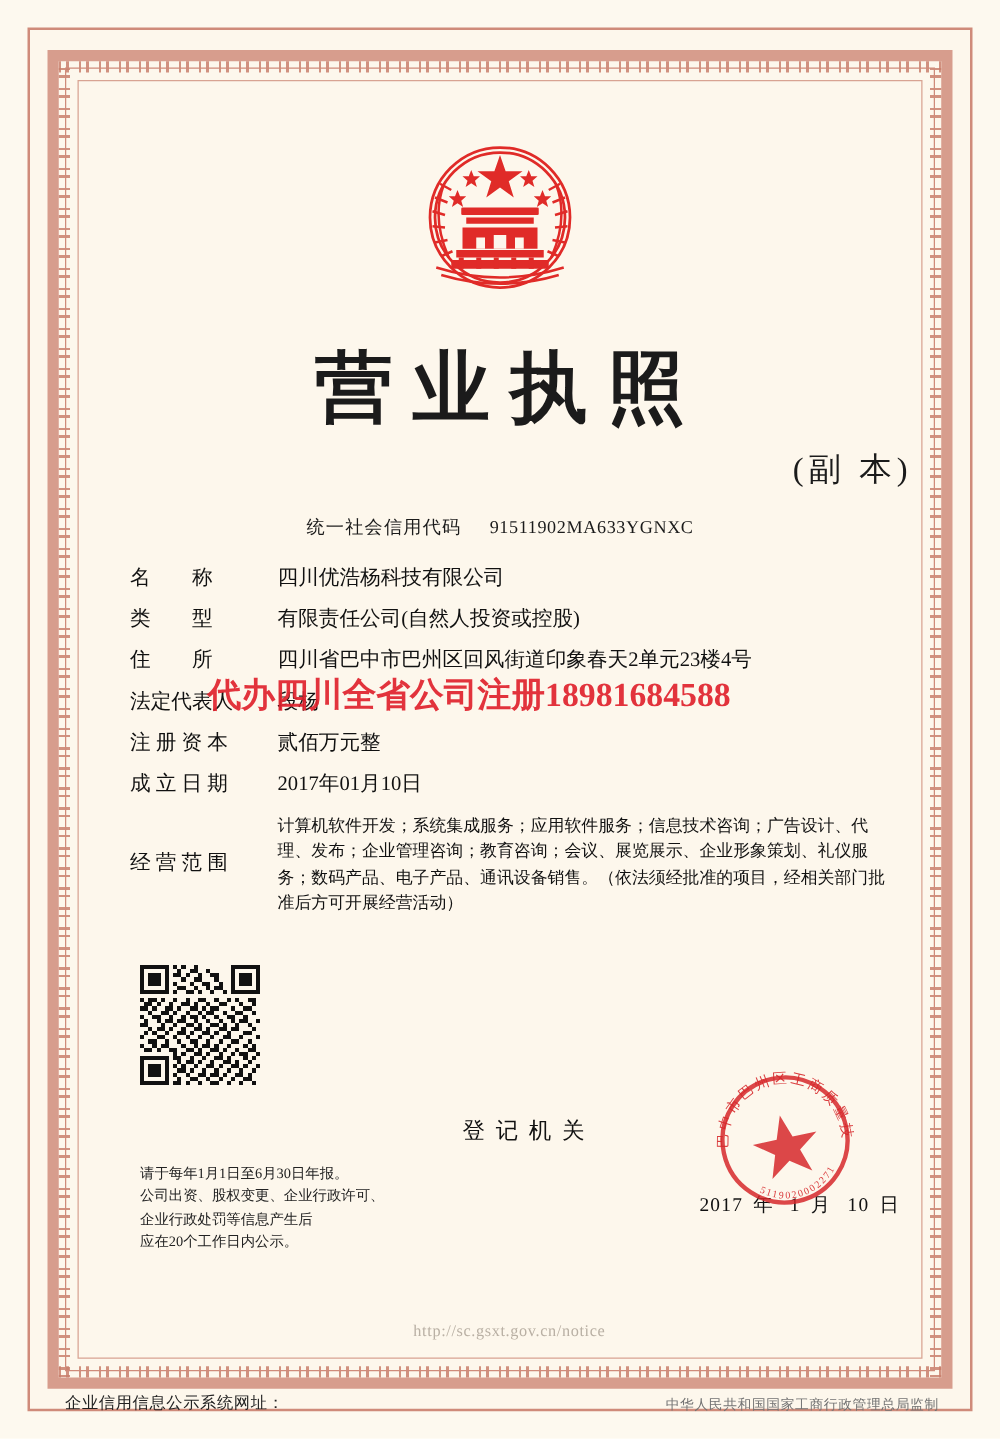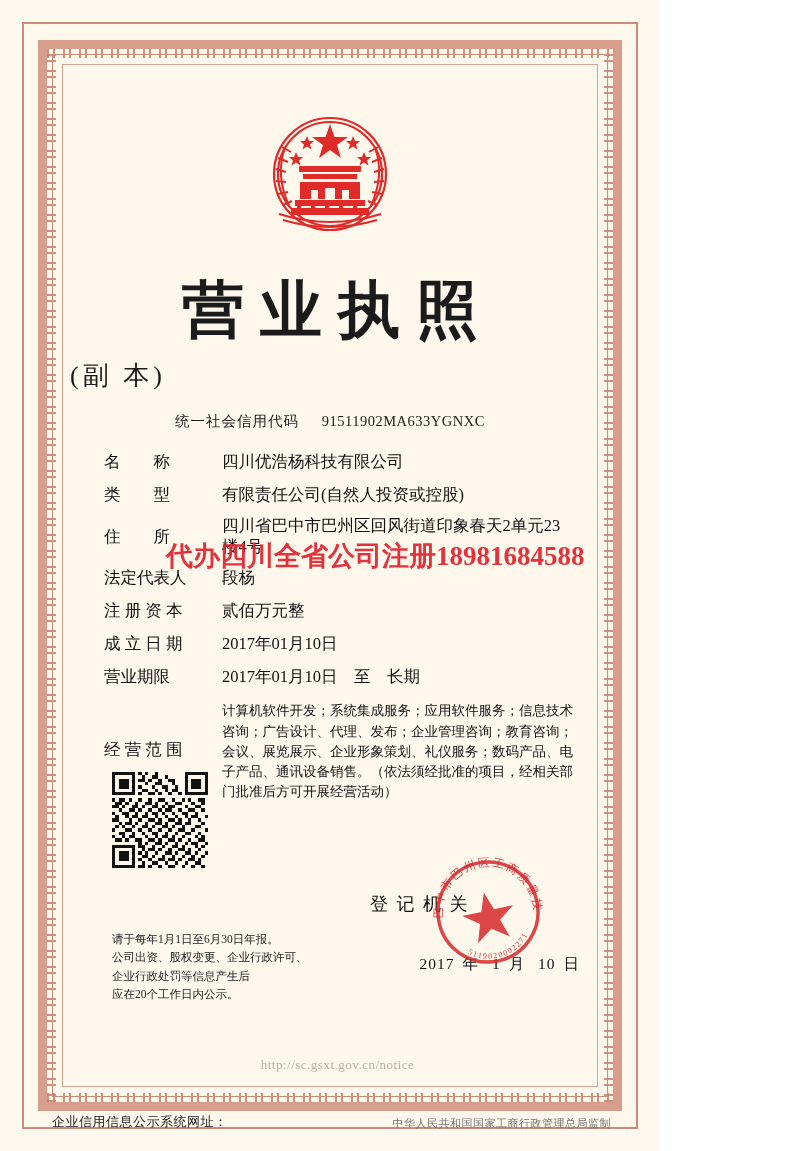--- a/index.html
+++ b/index.html
@@ -8,21 +8,21 @@
   }
   body {
     width: 800px;
     height: 1151px;
     background: #ffffff;
     font-family: "Liberation Serif", serif;
     overflow: hidden;
   }
   .page {
     position: relative;
-    width: 660px;
+    width: 800px;
     height: 1151px;
     background: #fdf9ef;
     box-sizing: border-box;
   }
   
   .outer-frame {
     position: absolute;
     left: 22px;
     top: 22px;
     right: 22px;
@@ -120,21 +120,21 @@
     font-weight: bold;
     letter-spacing: 16px;
     color: #1b1b1b;
     text-indent: 16px;
   }
   .subtitle {
     position: absolute;
     top: 286px;
     left: 0;
     right: 0;
-    text-align: left;
+    text-align: right;
     font-size: 26px;
     color: #1b1b1b;
     letter-spacing: 4px;
   }
   .credit-code-row {
     position: absolute;
     top: 340px;
     left: 0;
     right: 0;
     text-align: center;
@@ -379,24 +379,20 @@
       <div class="row">
         <div class="label tight">注 册 资 本</div>
         <div class="value">贰佰万元整</div>
       </div>
 
       <div class="row">
         <div class="label tight">成 立 日 期</div>
         <div class="value">2017年01月10日</div>
       </div>
 
-      <div class="row">
-        <div class="label tight">营业期限</div>
-        <div class="value">2017年01月10日　至　长期</div>
-      </div>
 
       <div class="row">
         <div class="label tight">经 营 范 围</div>
         <div class="value small">计算机软件开发；系统集成服务；应用软件服务；信息技术咨询；广告设计、代理、发布；企业管理咨询；教育咨询；会议、展览展示、企业形象策划、礼仪服务；数码产品、电子产品、通讯设备销售。（依法须经批准的项目，经相关部门批准后方可开展经营活动）</div>
       </div>
 
     </div>
 
     <div class="watermark">代办四川全省公司注册18981684588</div>
 

